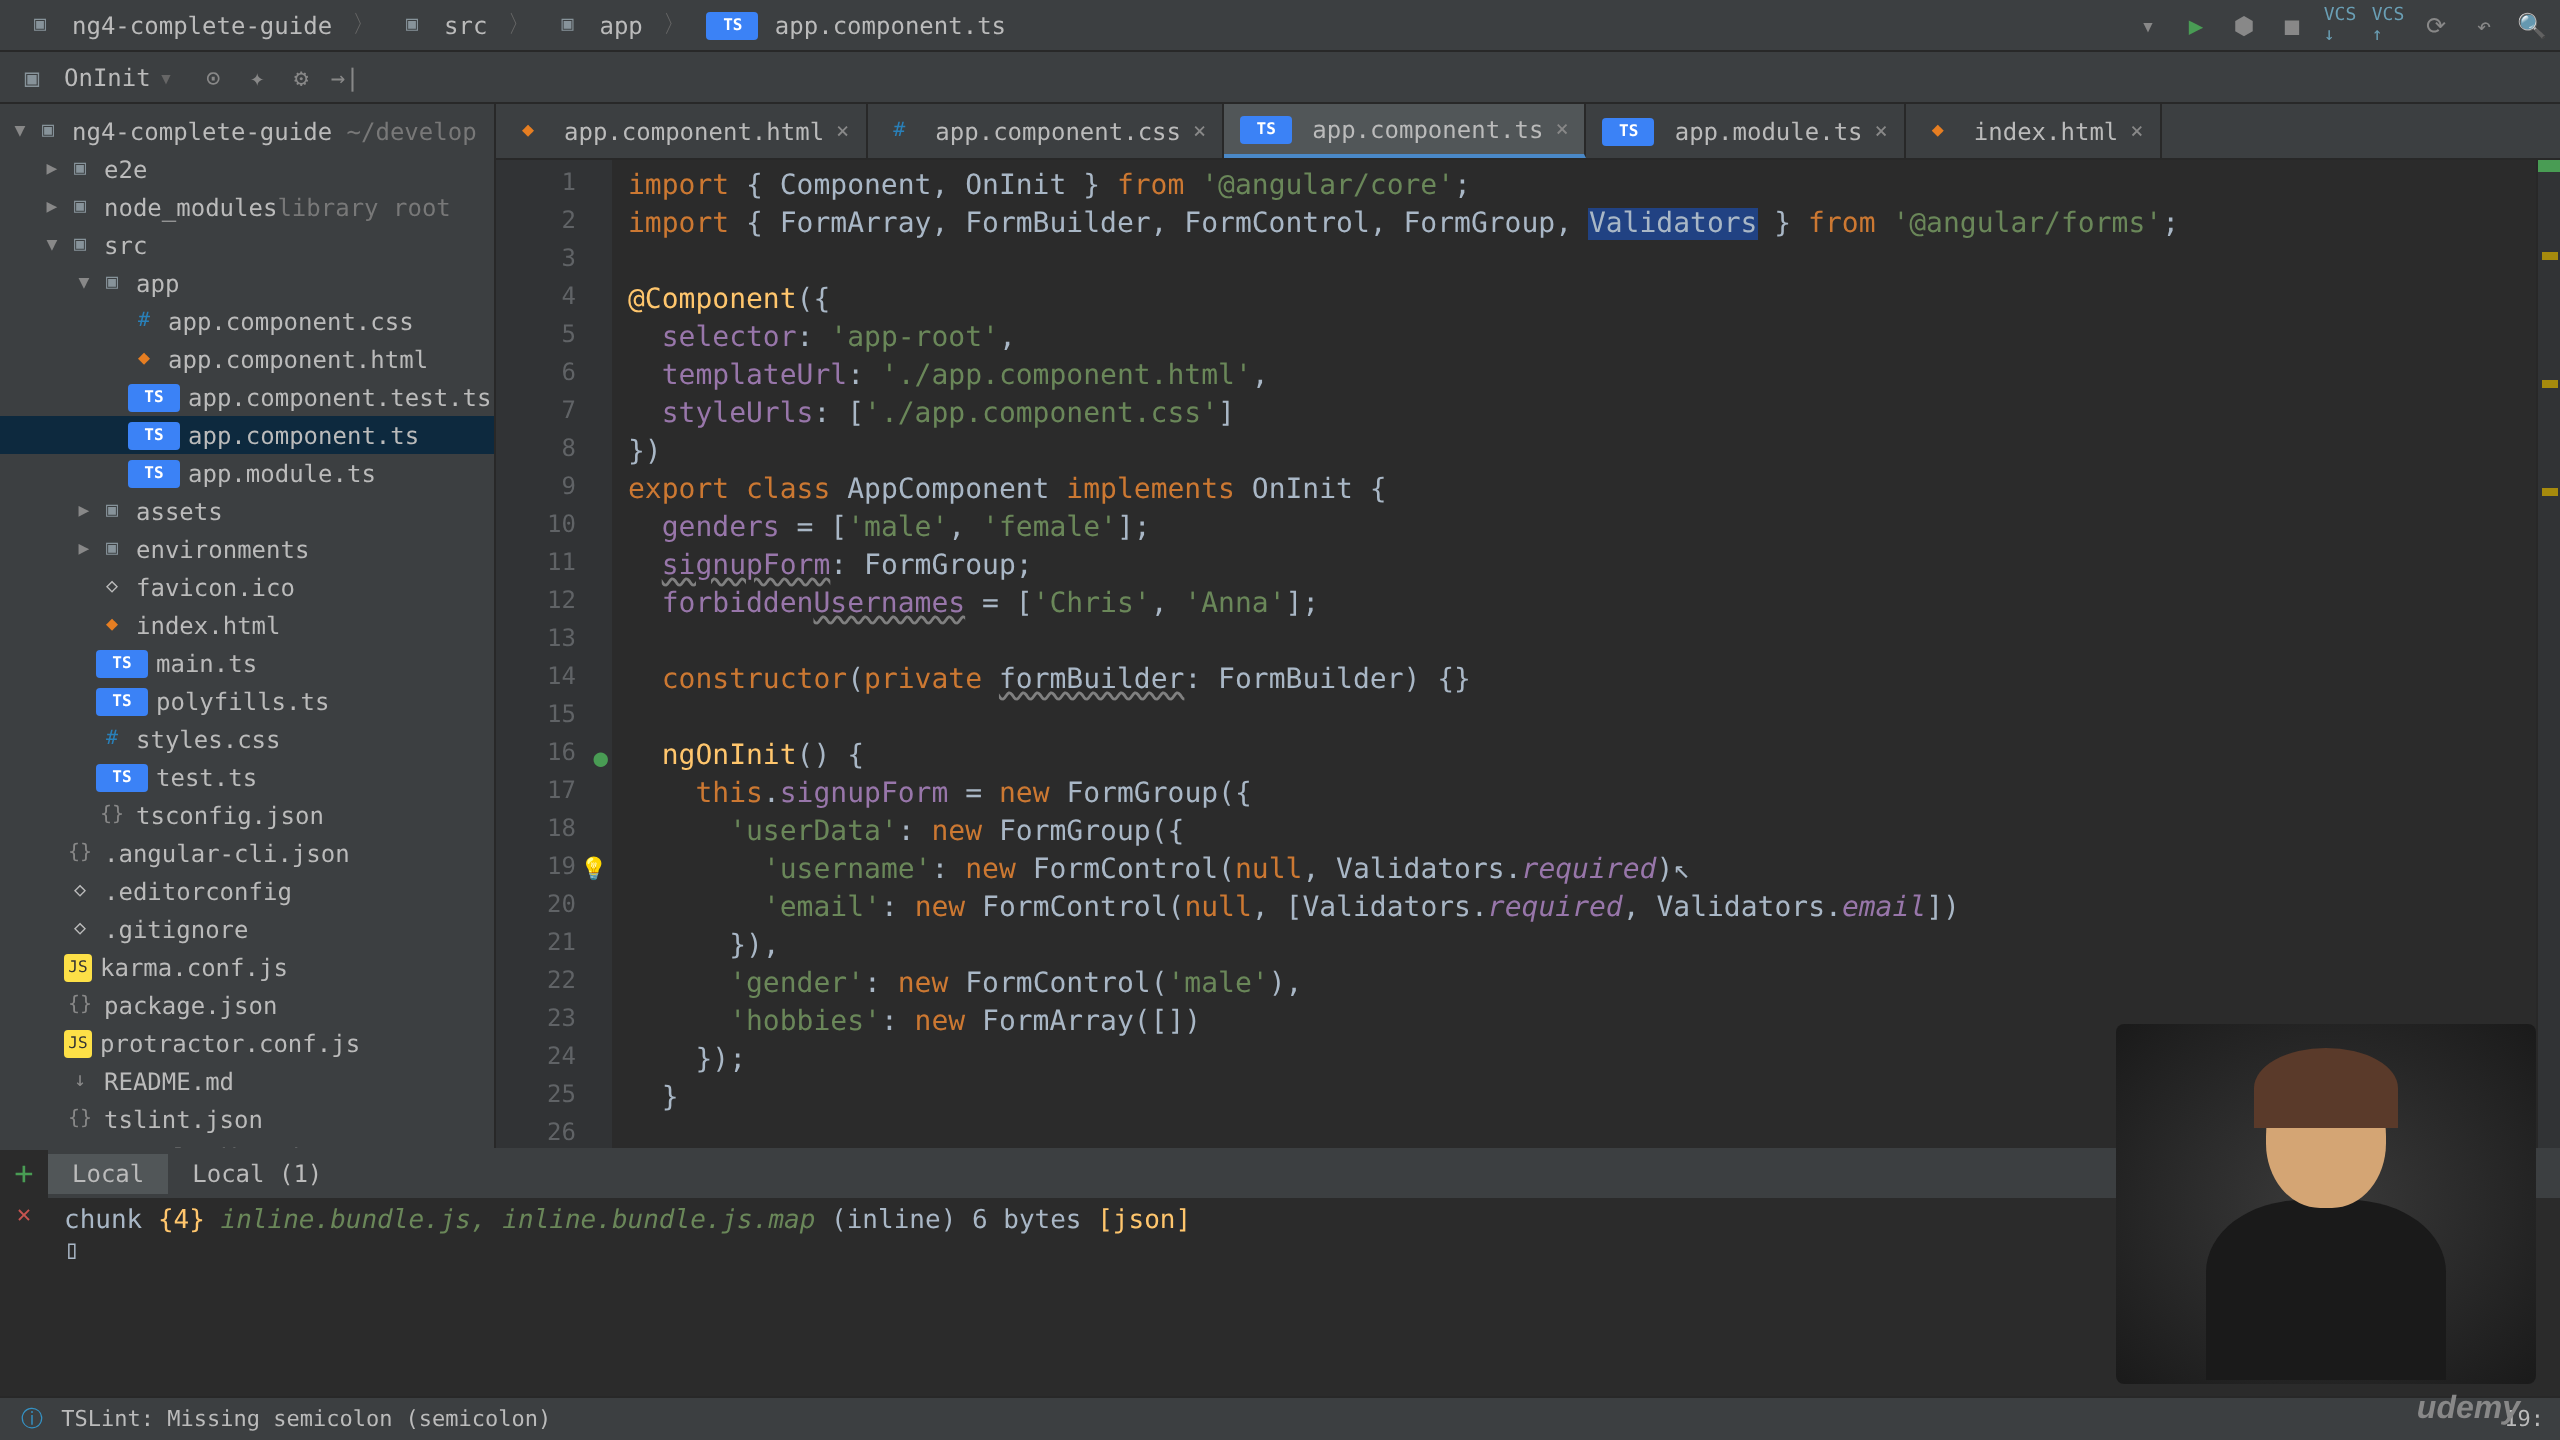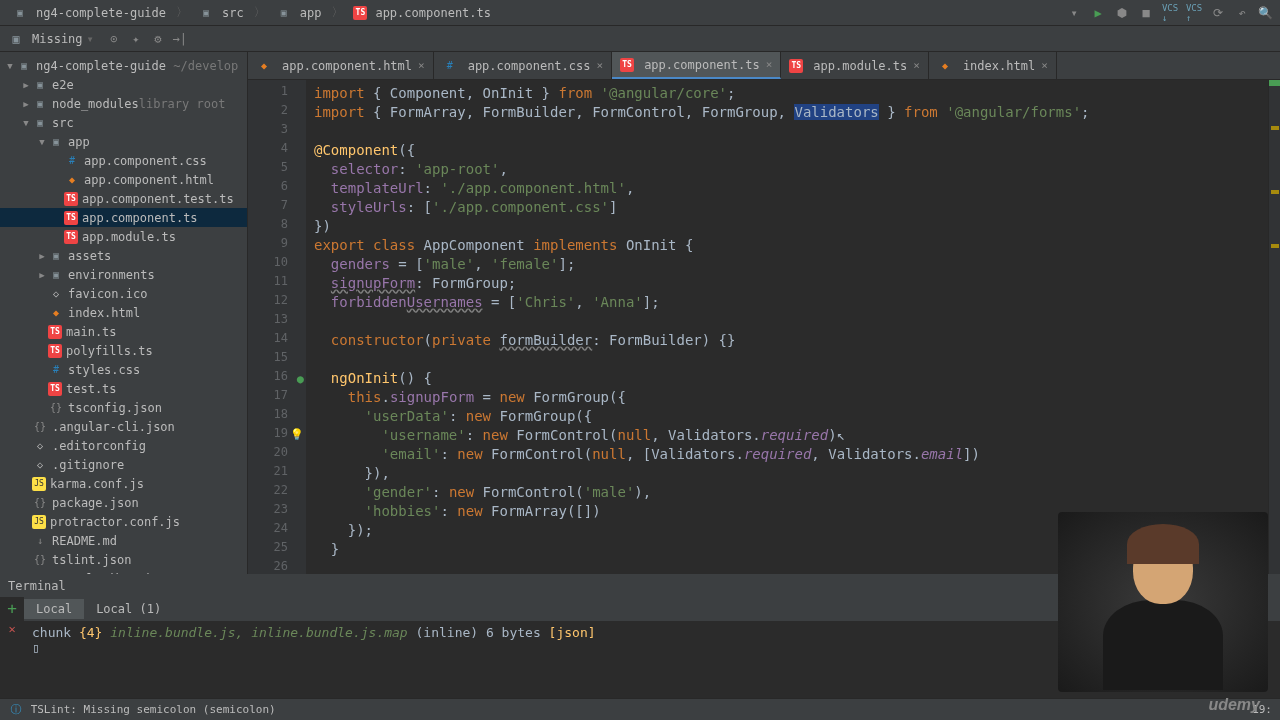--- a/index.html
+++ b/index.html
@@ -57,21 +57,21 @@
   align-items: center;
   height: 19px;
   padding-left: 4px;
   color: #bbb;
   white-space: nowrap;
 }
 .tree-row.selected { background: #0d293e; }
 .tree-arrow { width: 12px; text-align: center; color: #888; font-size: 9px; }
 .tree-icon { width: 16px; height: 16px; margin-right: 4px; display: inline-flex; align-items: center; justify-content: center; font-size: 10px; }
 .folder-icon { color: #87939a; }
-.ts-icon { background: #ef4444; color: white; border-radius: 2px; width: 14px; height: 14px; font-size: 8px; font-weight: bold; }
+.ts-icon { background: #3b82f6; color: white; border-radius: 2px; width: 26px; height: 14px; font-size: 8px; font-weight: bold; }
 .html-icon { color: #e67e22; }
 .css-icon { color: #2980b9; }
 .js-icon { background: #fde047; color: #333; border-radius: 2px; width: 14px; height: 14px; font-size: 8px; }
 .json-icon { color: #888; }
 .md-icon { color: #888; }
 .gray-text { color: #787878; }
 
 .editor-area { flex: 1; display: flex; flex-direction: column; min-width: 0; background: #2b2b2b; }
 .tabs {
   height: 28px;
@@ -230,21 +230,21 @@
     <span class="toolbar-icon" style="font-size:9px;color:#6a9fb5">VCS<br>↑</span>
     <span class="toolbar-icon">⟳</span>
     <span class="toolbar-icon">↶</span>
     <span class="toolbar-icon">🔍</span>
   </div>
 </div>
 
 <div class="toolbar2">
   <span class="toolbar-icon folder-icon">▣</span>
   <span class="project-label">
-      <span>Missing</span> 
+      <span>OnInit</span> 
       <span style="color:#666">▾</span>
     </span>
   <div class="mini-icons">
     <span class="toolbar-icon">⊙</span>
     <span class="toolbar-icon">✦</span>
     <span class="toolbar-icon">⚙</span>
     <span class="toolbar-icon">→|</span>
   </div>
 </div>
 
@@ -460,27 +460,20 @@
         <div style="height:6px;background:#499c54;margin-bottom:40px"></div>
         <div class="right-marker"></div>
         <div class="right-marker" style="margin-top:60px"></div>
         <div class="right-marker" style="margin-top:50px"></div>
       </div>
     </div>
   </div>
 </div>
 
 <div class="terminal-panel">
-  <div class="terminal-header">
-    <span>Terminal</span>
-    <div class="terminal-header-right">
-      <span class="toolbar-icon">⚙</span>
-      <span class="toolbar-icon">—</span>
-    </div>
-  </div>
   <div style="display:flex;flex:1">
     <div class="term-side">
       <span style="color:#499c54;font-size:16px">+</span>
       <span style="color:#c75450;font-size:12px">✕</span>
     </div>
     <div style="flex:1;display:flex;flex-direction:column">
       <div class="terminal-tabs">
         <div class="term-tab">Local</div>
         <div class="term-tab inactive">Local (1)</div>
       </div>

